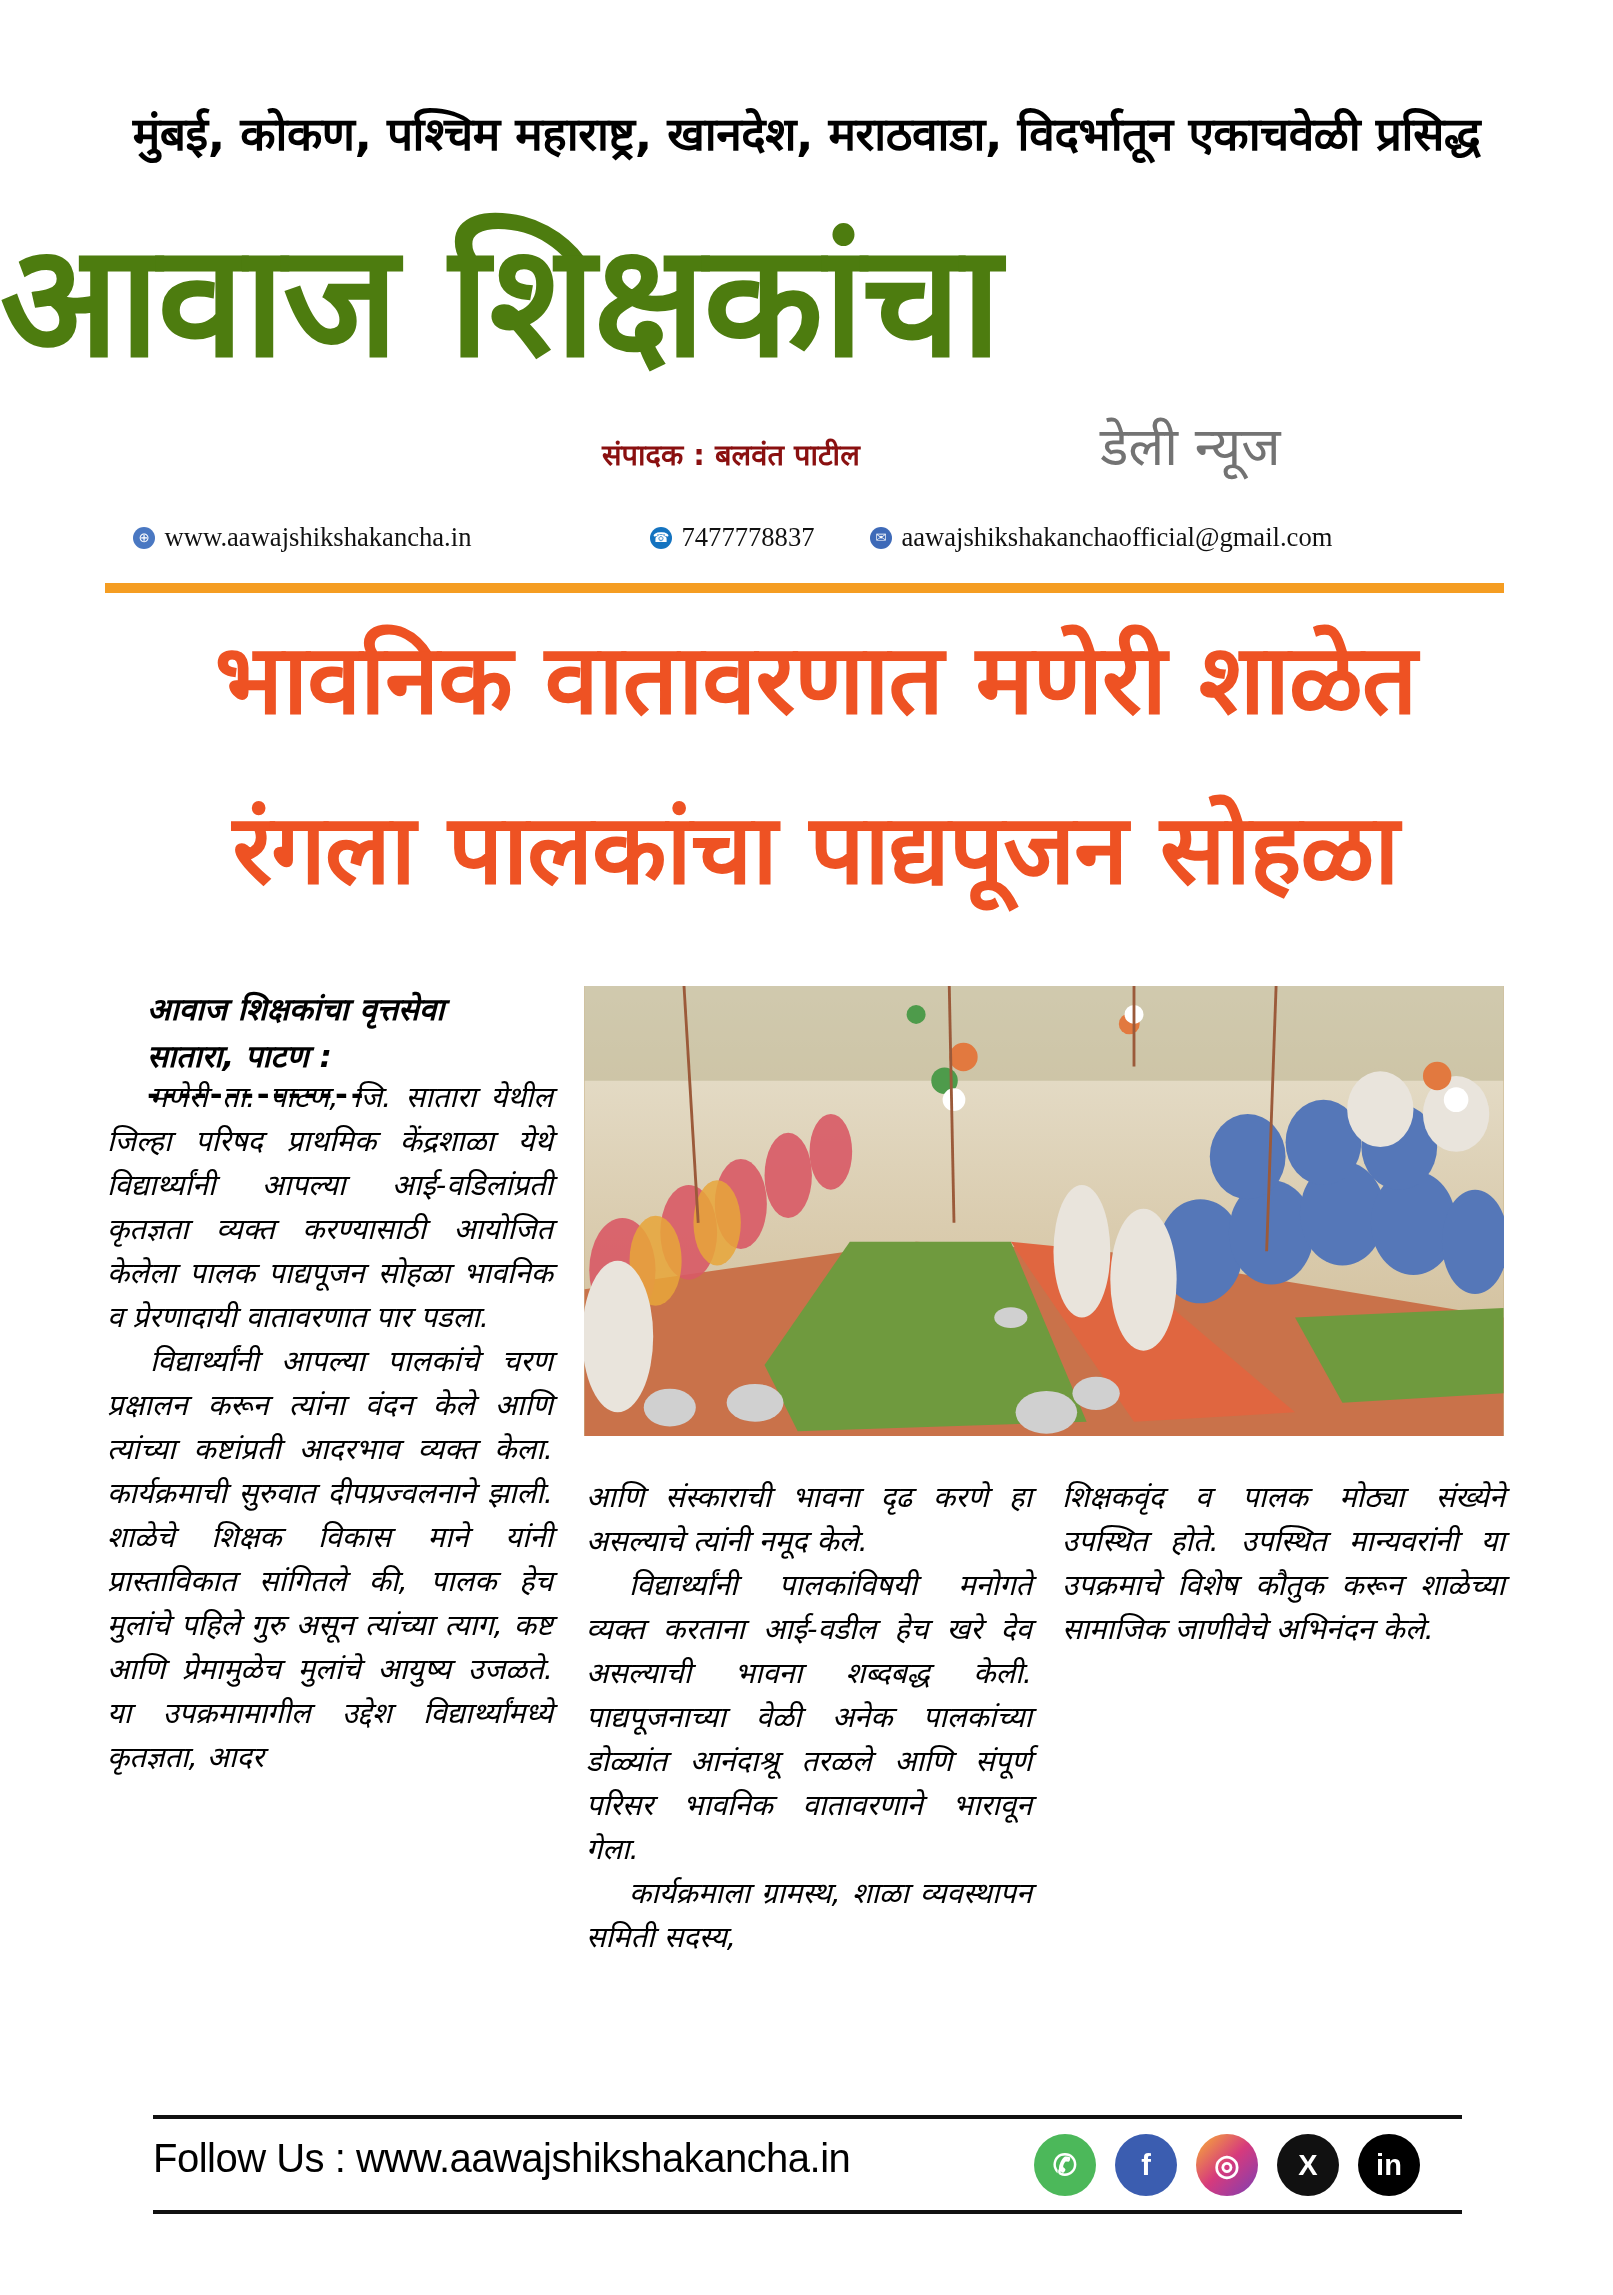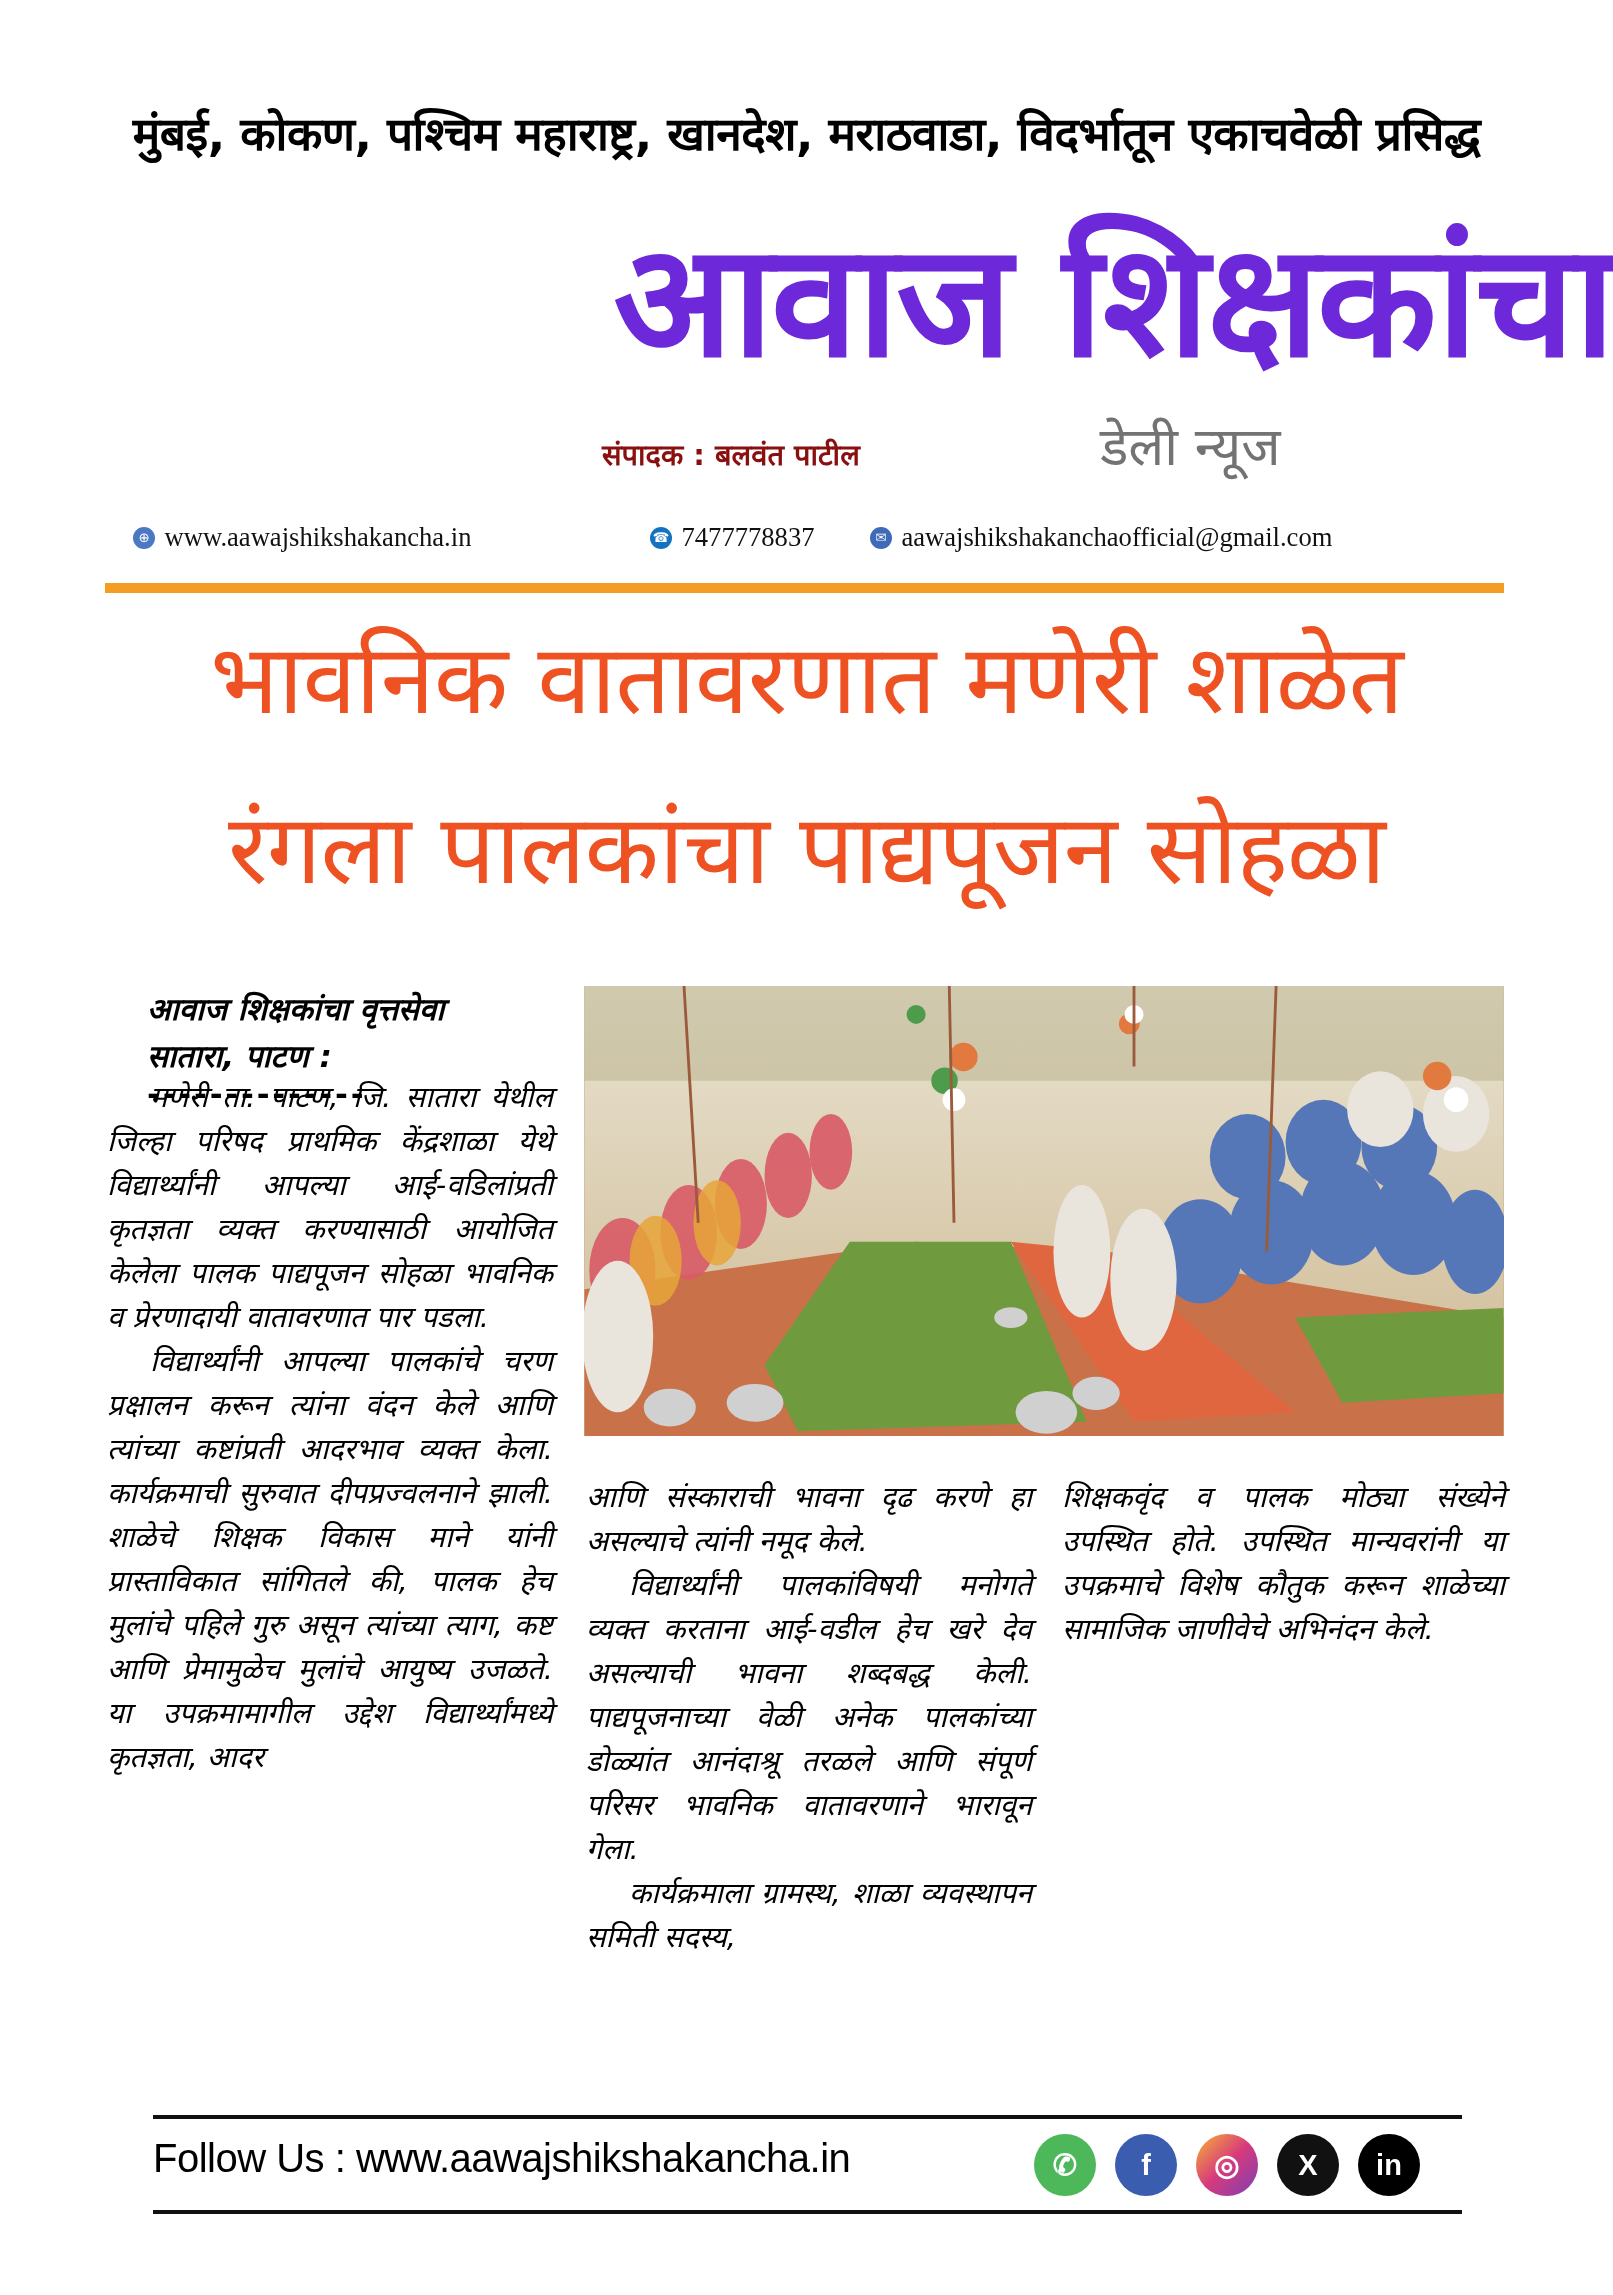--- a/index.html
+++ b/index.html
@@ -3,41 +3,41 @@
 <meta charset="utf-8">
 <style>
   html, body { margin: 0; padding: 0; background: #ffffff; }
   body { width: 1613px; height: 2295px; position: relative; overflow: hidden;
          font-family: "DejaVu Sans", sans-serif; color: #000; }
   .abs { position: absolute; }
 
   .tagline { left: 0; width: 1613px; top: 107px; text-align: center;
              font-size: 46px; font-weight: bold; letter-spacing: -0.5px; line-height: 1.2; }
 
-  .masthead { left: 0; width: 1613px; top: 223px; text-align: right;
-              font-size: 156px; font-weight: bold; color: #6d28d9; line-height: 1.0;
+  .masthead { left: 0; width: 1613px; top: 223px; text-align: left;
+              font-size: 156px; font-weight: bold; color: #4d7c0f; line-height: 1.0;
               letter-spacing: -1.9px; }
 
   .editor { left: 602px; top: 434px; font-size: 29px; font-weight: bold; color: #8a1010; }
   .daily { left: 1100px; top: 408px; font-size: 53px; font-weight: normal; color: #737373; text-align: right; }
 
   .contact-row { top: 522px; left: 133px; width: 1351px; height: 43px; }
   .contact { position: absolute; top: 0; display: flex; align-items: center;
              font-family: "Liberation Serif", serif; font-size: 26.6px; color: #111; }
   .contact .ci { width: 22px; height: 22px; border-radius: 50%; margin-right: 9.5px;
                  display: inline-flex; align-items: center; justify-content: center;
                  color: #fff; font-size: 13.3px; }
   .ci.web { background: #4a78c2; }
   .ci.phone { background: #1473c0; }
   .ci.mail { background: #3e6ab8; }
 
   .orange-rule { left: 105px; width: 1399px; top: 583px; height: 9.5px; background: #f59d22; }
 
-  .headline { left: 95px; width: 1423px; text-align: center; font-size: 97px;
-              font-weight: normal; color: #ee5223; line-height: 1.0; letter-spacing: -0.9px; }
+  .headline { left: 104px; width: 1423px; text-align: center; font-size: 97px;
+              font-weight: bold; color: #ee5223; line-height: 1.0; letter-spacing: -0.9px; }
   .headline.l1 { top: 631px; }
   .headline.l2 { top: 801px; }
 
   .col { position: absolute; font-size: 29px; line-height: 44px; text-align: justify;
          font-style: italic; }
   .col p { margin: 0; text-indent: 43px; }
   .col p.noindent { text-indent: 0; }
 
   .dateline { left: 147px; top: 986px; width: 403px; font-size: 31px; font-weight: bold;
               font-style: italic; line-height: 47px; }

